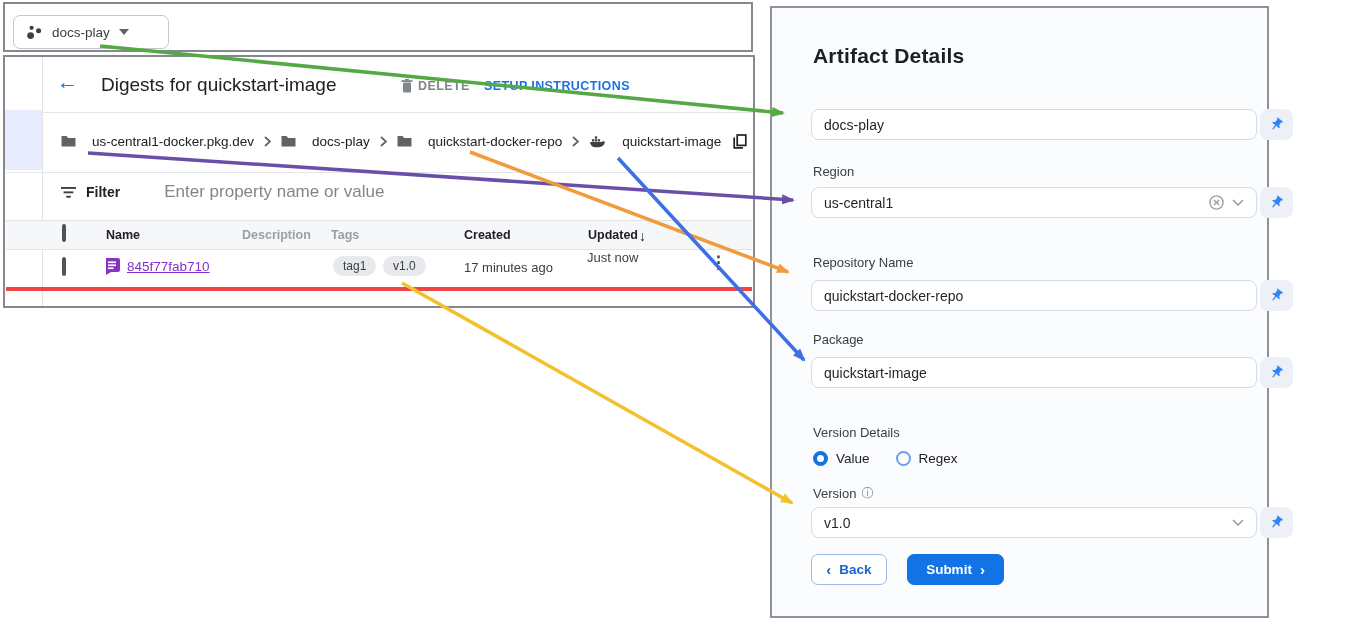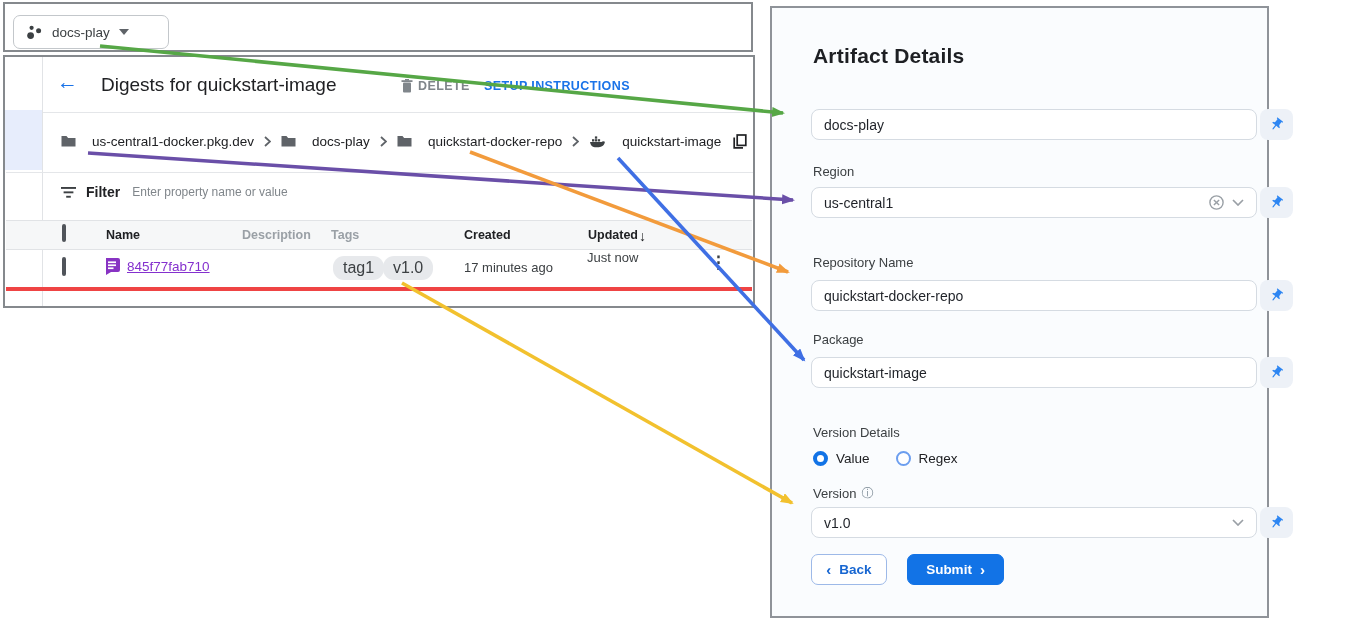--- a/index.html
+++ b/index.html
@@ -27,31 +27,31 @@
   .act.delete{left:396px;color:#80868b;}
   .act.setup{left:479px;color:#1a73e8;}
   .hdiv{position:absolute;left:38px;right:0;height:1px;background:#e4e6e9;}
 
   .crumbs{position:absolute;left:56px;top:73px;height:22px;display:flex;align-items:center;gap:8px;font-size:13.5px;color:#202124;}
   .crumb{display:flex;align-items:center;gap:16px;cursor:pointer;}
   .chevsep{display:flex;align-items:center;margin:0 2px;}
 
   .filter-row{position:absolute;left:56px;top:120px;height:30px;display:flex;align-items:center;gap:10px;}
   .filter-label{font-size:14px;font-weight:bold;color:#202124;}
-  .filter-row input{border:0;outline:none;background:transparent;width:360px;font-size:12px;color:#a21caf;
-                    font-family:"Liberation Sans",sans-serif;}
+  .filter-row input{border:0;outline:none;background:transparent;width:360px;font-size:17px;color:#a21caf;
+                    font-family:"Liberation Sans",sans-serif;margin-left:32px;}
   .filter-row input::placeholder{color:#80868b;}
 
   .thead{position:absolute;left:1px;right:1px;top:163px;height:28px;background:#f6f7f8;
          border-top:1px solid #e1e3e6;border-bottom:1px solid #e1e3e6;font-size:12.5px;}
   .thead .cell{position:absolute;top:7px;font-weight:bold;color:#202124;}
   .thead .cell.dim{color:#9aa0a6;font-weight:bold;}
   .trow{position:absolute;left:1px;right:1px;top:192px;height:38px;border-bottom:4px solid #ef4444;font-size:13px;}
   .cb{width:14px;height:14px;border:2px solid #50545a;border-radius:2px;background:#fff;cursor:pointer;}
-  .pill{display:inline-block;background:#e7e9ec;border-radius:11px;padding:3px 10px;font-size:16px;color:#3c4043;}
+  .pill{display:inline-block;background:#e7e9ec;border-radius:11px;padding:3px 10px;font-size:12px;color:#3c4043;}
   .digest-link{color:#8430ce;text-decoration:underline;font-weight:500;font-size:13.5px;cursor:pointer;}
   .dots-menu{font-size:17px;font-weight:bold;color:#3c4043;cursor:pointer;line-height:10px;}
 
   
   .panel{left:770px;top:6px;width:499px;height:612px;background:#fafcfe;border:2px solid #8f9399;box-sizing:border-box;}
   .panel-title{position:absolute;left:41px;top:36px;font-size:21px;font-weight:bold;color:#1d1f23;letter-spacing:.2px;}
   .flabel{position:absolute;left:41px;font-size:13px;color:#3c4043;display:flex;align-items:center;gap:5px;}
   .fgroup{position:absolute;left:39px;width:482px;height:31px;display:flex;}
   .finput{flex:1;background:#fff;border:1px solid #d5dbe2;border-radius:8px;display:flex;align-items:center;
           padding:0 12px;font-size:14px;color:#1f2228;gap:8px;}

